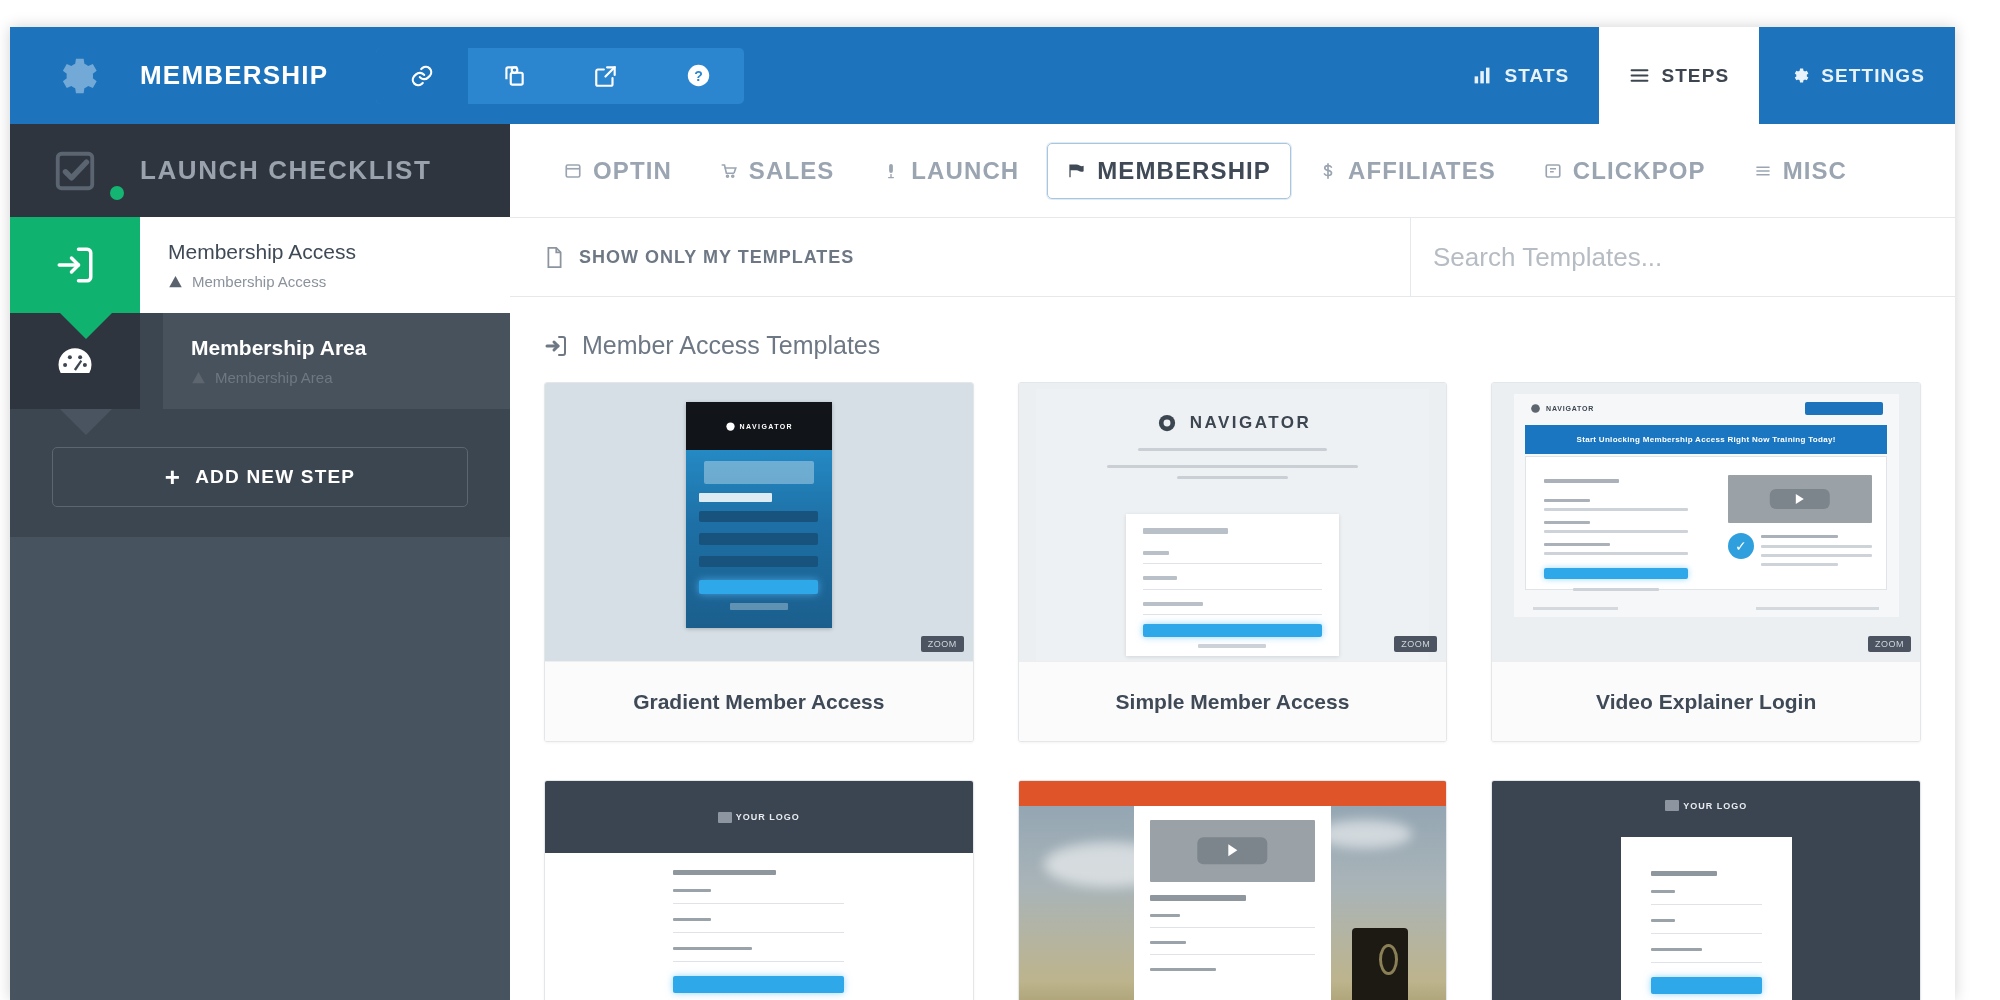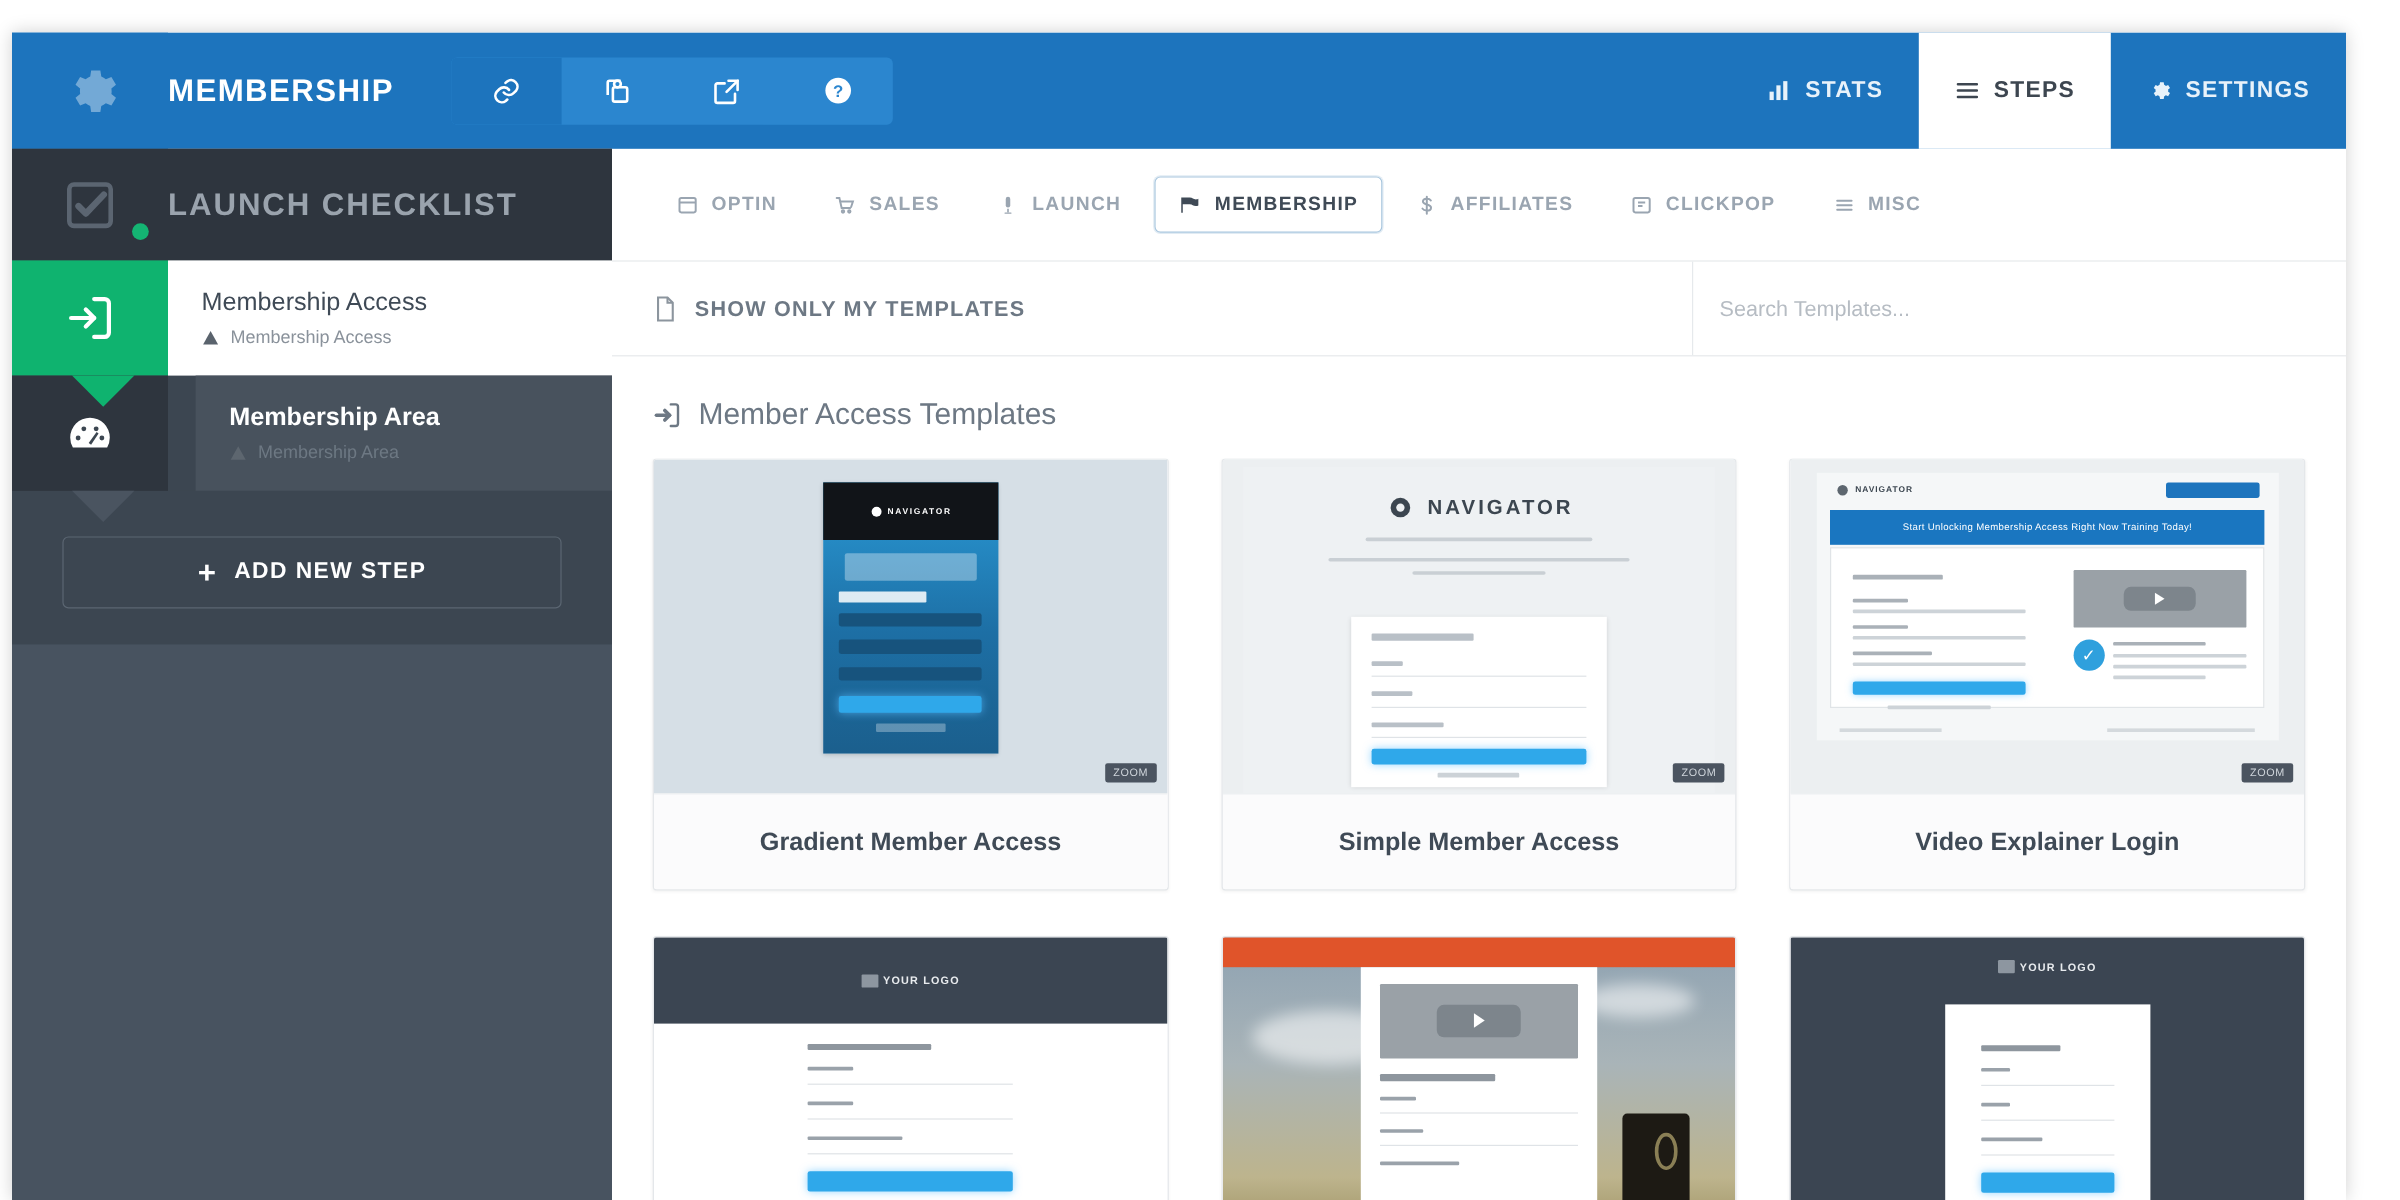--- a/index.html
+++ b/index.html
@@ -193,21 +193,21 @@
     height: 93px;
     display: flex; align-items: center;
     padding-left: 34px;
     gap: 8px;
     background: #ffffff;
   }
   .subtab {
     display: flex; align-items: center; gap: 11px;
     padding: 13px 19px;
     color: #9aa5b1;
-    font-size: 16px;
+    font-size: 24px;
     font-weight: bold;
     letter-spacing: 1.1px;
     cursor: pointer;
     border: 1px solid transparent;
     border-radius: 5px;
     white-space: nowrap;
   }
   .subtab.active {
     color: #3f4a56;
     border-color: #a8c6de;
@@ -232,21 +232,21 @@
   }
   .searchbox {
     width: 545px;
     border-left: 1px solid #e6e9ec;
     display: flex; align-items: center;
     padding: 0 22px;
   }
   .searchbox input {
     border: 0; outline: 0; width: 100%;
     font-family: "Liberation Sans", sans-serif;
-    font-size: 18px;
+    font-size: 26px;
     color: #6d7884;
   }
   .searchbox input::placeholder { color: #b6bcc3; }
 
   .section-title {
     display: flex; align-items: center; gap: 14px;
     padding: 34px 0 22px 34px;
     color: #6d7884;
     font-size: 25px;
   }
@@ -330,21 +330,21 @@
             background:#2fa8ea; border-radius:2px; box-shadow:0 0 7px rgba(90,190,255,.65); }
 
   
   .g3-bg { position:absolute; inset:0; background:#eceff1; }
   .g3-page { position:absolute; left:5%; top:4%; right:5%; bottom:16%; background:#f5f7f8; }
   .g3-topbar { position:absolute; left:0; right:0; top:0; height:13%;
                display:flex; align-items:center; justify-content:space-between; padding:0 4%; }
   .g3-login { width:22%; height:42%; background:#1d74bd; border-radius:2px; }
   .g3-band { position:absolute; left:3%; right:3%; top:14%; height:13%;
              background:#1a76c0; display:flex; align-items:center; justify-content:center; }
-  .g3-band span { font-size:8px; color:#ffffff; font-weight:normal; letter-spacing:.3px; }
+  .g3-band span { font-size:8px; color:#ffffff; font-weight:bold; letter-spacing:.3px; }
   .g3-body { position:absolute; left:3%; right:3%; top:28%; bottom:12%;
              background:#ffffff; border:1px solid #e0e4e7; }
   .g3-left { position:absolute; left:0; top:0; bottom:0; width:50%; padding:6% 5%; }
   .g3-right { position:absolute; right:0; top:0; bottom:0; width:48%; padding:5% 4%; }
   .g3-video { height:50%; background:#9aa1a7; border-radius:1px; position:relative; }
   .g3-play { position:absolute; left:50%; top:50%; transform:translate(-50%,-50%);
              width:42%; height:42%; background:#7d858c; border-radius:6px;
              display:flex; align-items:center; justify-content:center; }
   .g3-playtri { width:0;height:0;border-left:8px solid #ffffff;
                 border-top:5px solid transparent;border-bottom:5px solid transparent; }

